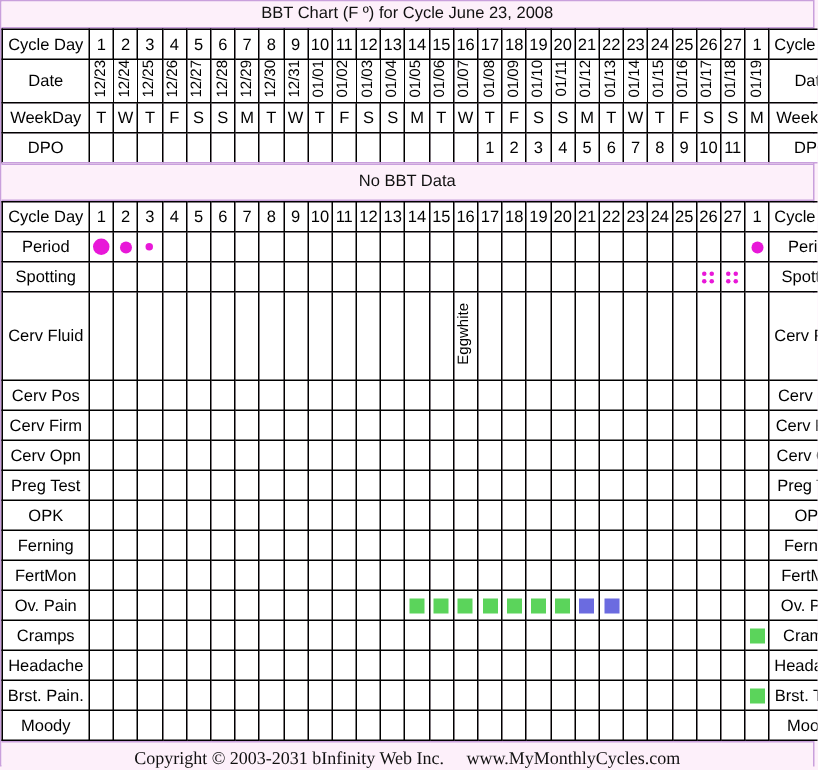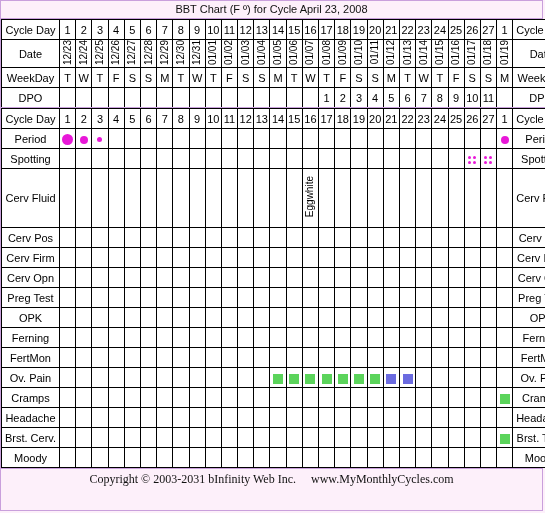--- a/index.html
+++ b/index.html
@@ -140,21 +140,21 @@
   }
   .sq.green{background:#5bd45b;}
   .sq.blue{background:#6b6be0;}
   .sep-purple{border-bottom:1px solid #c9a0dc !important;}
 </style>
 </head>
 <body>
 
 <div id="chart-frame">
 
-  <div class="title-bar">BBT Chart (F º) for Cycle April 23, 2008</div>
+  <div class="title-bar">BBT Chart (F º) for Cycle June 23, 2008</div>
 
   <table class="grid">
     <tbody>
       <tr>
         <td class="rowlabel hdr">Cycle Day</td>
         <td class="hdr" style="width: 15.2px;">1</td>
           <td class="hdr" style="width: 15.2px;">2</td>
           <td class="hdr" style="width: 15.2px;">3</td>
           <td class="hdr" style="width: 15.2px;">4</td>
           <td class="hdr" style="width: 15.2px;">5</td>
@@ -275,20 +275,21 @@
           <td class="dpo sep-purple" style="width: 15.2px;">8</td>
           <td class="dpo sep-purple" style="width: 15.2px;">9</td>
           <td class="dpo sep-purple" style="width: 15.2px;">10</td>
           <td class="dpo sep-purple" style="width: 15.2px;">11</td>
           <td class="dpo sep-purple" style="width: 15.2px;"></td>
         <td class="rowlabel-right hdr sep-purple">DPO</td>
       </tr>
     </tbody>
   </table>
 
+  <div class="nobbt">No BBT Data</div>
 
   <table class="grid">
     <tbody id="symptom-body">
         <tr>
           <td class="rowlabel hdr">Cycle Day</td>
           <td class="hdr" style="width: 15.2px;">1</td>
           <td class="hdr" style="width: 15.2px;">2</td>
           <td class="hdr" style="width: 15.2px;">3</td>
           <td class="hdr" style="width: 15.2px;">4</td>
           <td class="hdr" style="width: 15.2px;">5</td>
@@ -737,21 +738,21 @@
           <td class="datacell" style="width: 15.2px;"></td>
           <td class="datacell" style="width: 15.2px;"></td>
           <td class="datacell" style="width: 15.2px;"></td>
           <td class="datacell" style="width: 15.2px;"></td>
           <td class="datacell" style="width: 15.2px;"></td>
           <td class="datacell" style="width: 15.2px;"></td>
           <td class="datacell" style="width: 15.2px;"></td>
           <td class="rowlabel-right ">Headache</td>
         </tr>
         <tr>
-          <td class="rowlabel ">Brst. Cerv.</td>
+          <td class="rowlabel ">Brst. Pain.</td>
           <td class="datacell" style="width: 15.2px;"></td>
           <td class="datacell" style="width: 15.2px;"></td>
           <td class="datacell" style="width: 15.2px;"></td>
           <td class="datacell" style="width: 15.2px;"></td>
           <td class="datacell" style="width: 15.2px;"></td>
           <td class="datacell" style="width: 15.2px;"></td>
           <td class="datacell" style="width: 15.2px;"></td>
           <td class="datacell" style="width: 15.2px;"></td>
           <td class="datacell" style="width: 15.2px;"></td>
           <td class="datacell" style="width: 15.2px;"></td>

